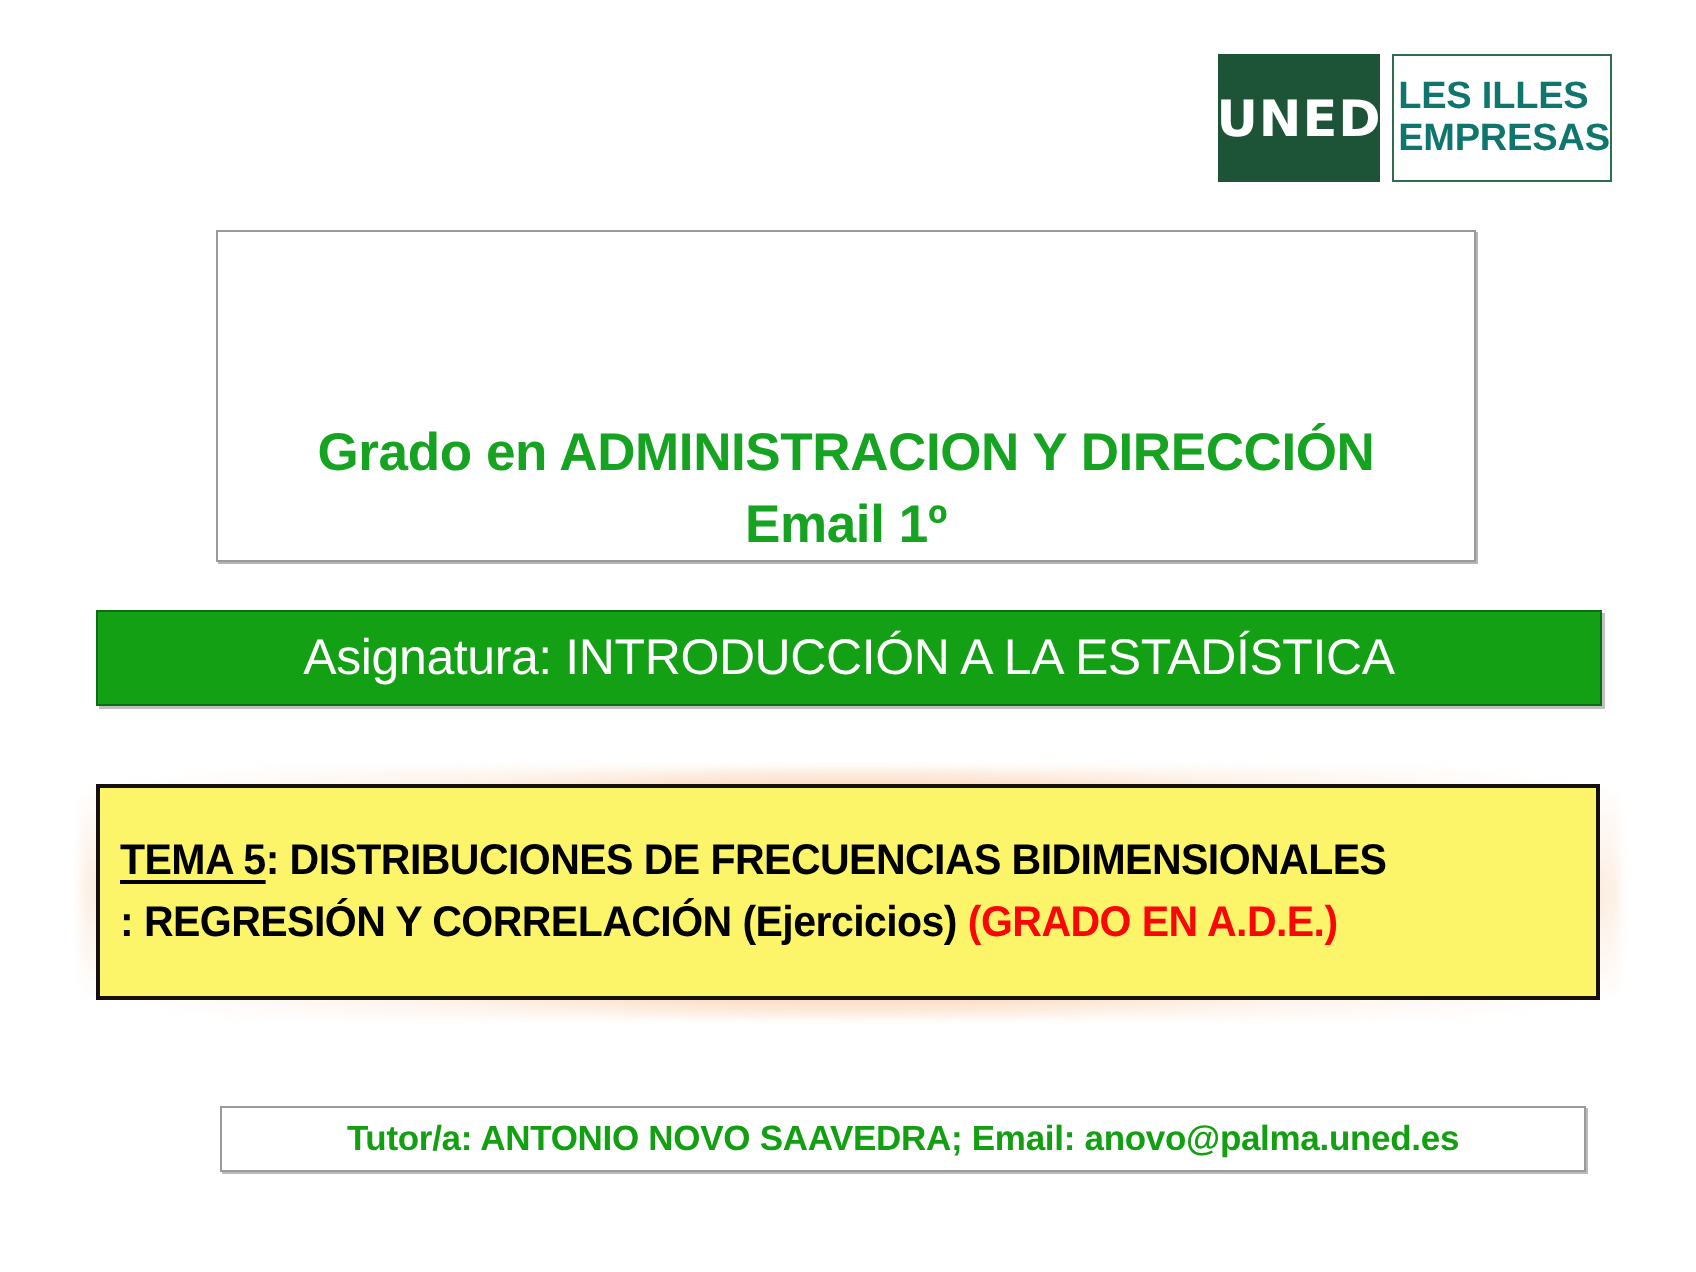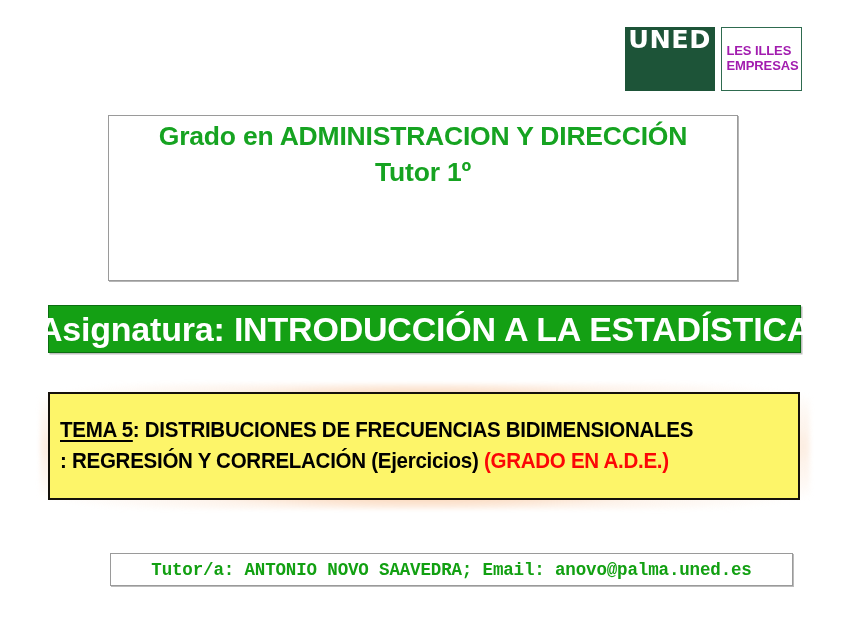--- a/index.html
+++ b/index.html
@@ -23,23 +23,22 @@
     top: 27px;
     width: 193px;
     height: 64px;
     display: flex;
     align-items: stretch;
   }
   #uned-logo {
     width: 90px;
     background: #1d5438;
     display: flex;
-    align-items: flex-start;
-    justify-content: center;
-    margin-left: 16px;
+    align-items: center;
+    justify-content: center;
   }
   #uned-logo .wordmark {
     color: #ffffff;
     font-family: "DejaVu Sans", sans-serif;
     font-weight: bold;
     font-size: 25px;
     letter-spacing: 0.5px;
     line-height: 1;
     transform: scaleX(1.02);
   }
@@ -47,45 +46,45 @@
     margin-left: 6px;
     flex: 1;
     background: #ffffff;
     border: 1.6px solid #2e6b4f;
     display: flex;
     align-items: center;
     justify-content: center;
     box-sizing: border-box;
   }
   #balears-logo .balears-text {
-    color: #a21caf;
-    font-family: "Liberation Sans", sans-serif;
-    font-weight: bold;
-    font-size: 13px;
+    color: #0f766e;
+    font-family: "Liberation Sans", sans-serif;
+    font-weight: bold;
+    font-size: 19px;
     line-height: 1.12;
     letter-spacing: -0.1px;
     text-align: left;
     padding-left: 2px;
   }
 
   
   #degree-box {
     position: absolute;
     left: 108px;
     top: 115px;
     width: 630px;
     height: 166px;
     box-sizing: border-box;
     border: 1.5px solid #9a9a9a;
     background: #ffffff;
     box-shadow: 1px 1px 0 rgba(120,120,120,0.55);
     display: flex;
     flex-direction: column;
     align-items: center;
-    justify-content: flex-start;
+    justify-content: flex-end;
     padding-top: 2px;
   }
   #degree-box .dline {
     color: #16a321;
     font-family: "Liberation Sans", sans-serif;
     font-weight: bold;
     font-size: 26.5px;
     line-height: 1.36;
     letter-spacing: -0.2px;
     white-space: nowrap;
@@ -103,22 +102,22 @@
     background: #14a014;
     border: 1.5px solid #0c6e12;
     display: flex;
     align-items: center;
     justify-content: center;
     box-shadow: 1.5px 1.5px 0 rgba(130,130,130,0.5);
   }
   #subject-banner .banner-text {
     color: #ffffff;
     font-family: "Liberation Sans", sans-serif;
-    font-weight: bold;
-    font-size: 34px;
+    font-weight: normal;
+    font-size: 25px;
     letter-spacing: -0.2px;
     white-space: nowrap;
   }
 
   
   #topic-glow {
     position: absolute;
     left: 40px;
     top: 384px;
     width: 770px;
@@ -171,21 +170,21 @@
     box-sizing: border-box;
     border: 1.5px solid #9a9a9a;
     background: #ffffff;
     box-shadow: 1px 1px 0 rgba(120,120,120,0.5);
     display: flex;
     align-items: center;
     justify-content: center;
   }
   #tutor-box .tutor-text {
     color: #12a012;
-    font-family: Liberation Mono, monospace;
+    font-family: Liberation Sans, sans-serif;
     font-weight: bold;
     font-size: 17.5px;
     letter-spacing: -0.15px;
     white-space: nowrap;
   }
 </style>
 </head>
 <body>
 
 <div id="logo-strip">
@@ -195,21 +194,21 @@
   <div id="balears-logo">
     <div class="balears-text">
       <div>LES ILLES</div>
       <div>EMPRESAS</div>
     </div>
   </div>
 </div>
 
 <div id="degree-box">
   <div class="dline">Grado en ADMINISTRACION Y DIRECCIÓN</div>
-  <div class="dline">Tutor 1º</div>
+  <div class="dline">Email 1º</div>
 </div>
 
 <div id="subject-banner">
   <span class="banner-text">Asignatura: INTRODUCCIÓN A LA ESTADÍSTICA</span>
 </div>
 
 <div id="topic-glow"></div>
 <div id="topic-box">
   <div class="tline">
     <span class="tema-label">TEMA 5</span><span>: DISTRIBUCIONES DE FRECUENCIAS BIDIMENSIONALES</span>

